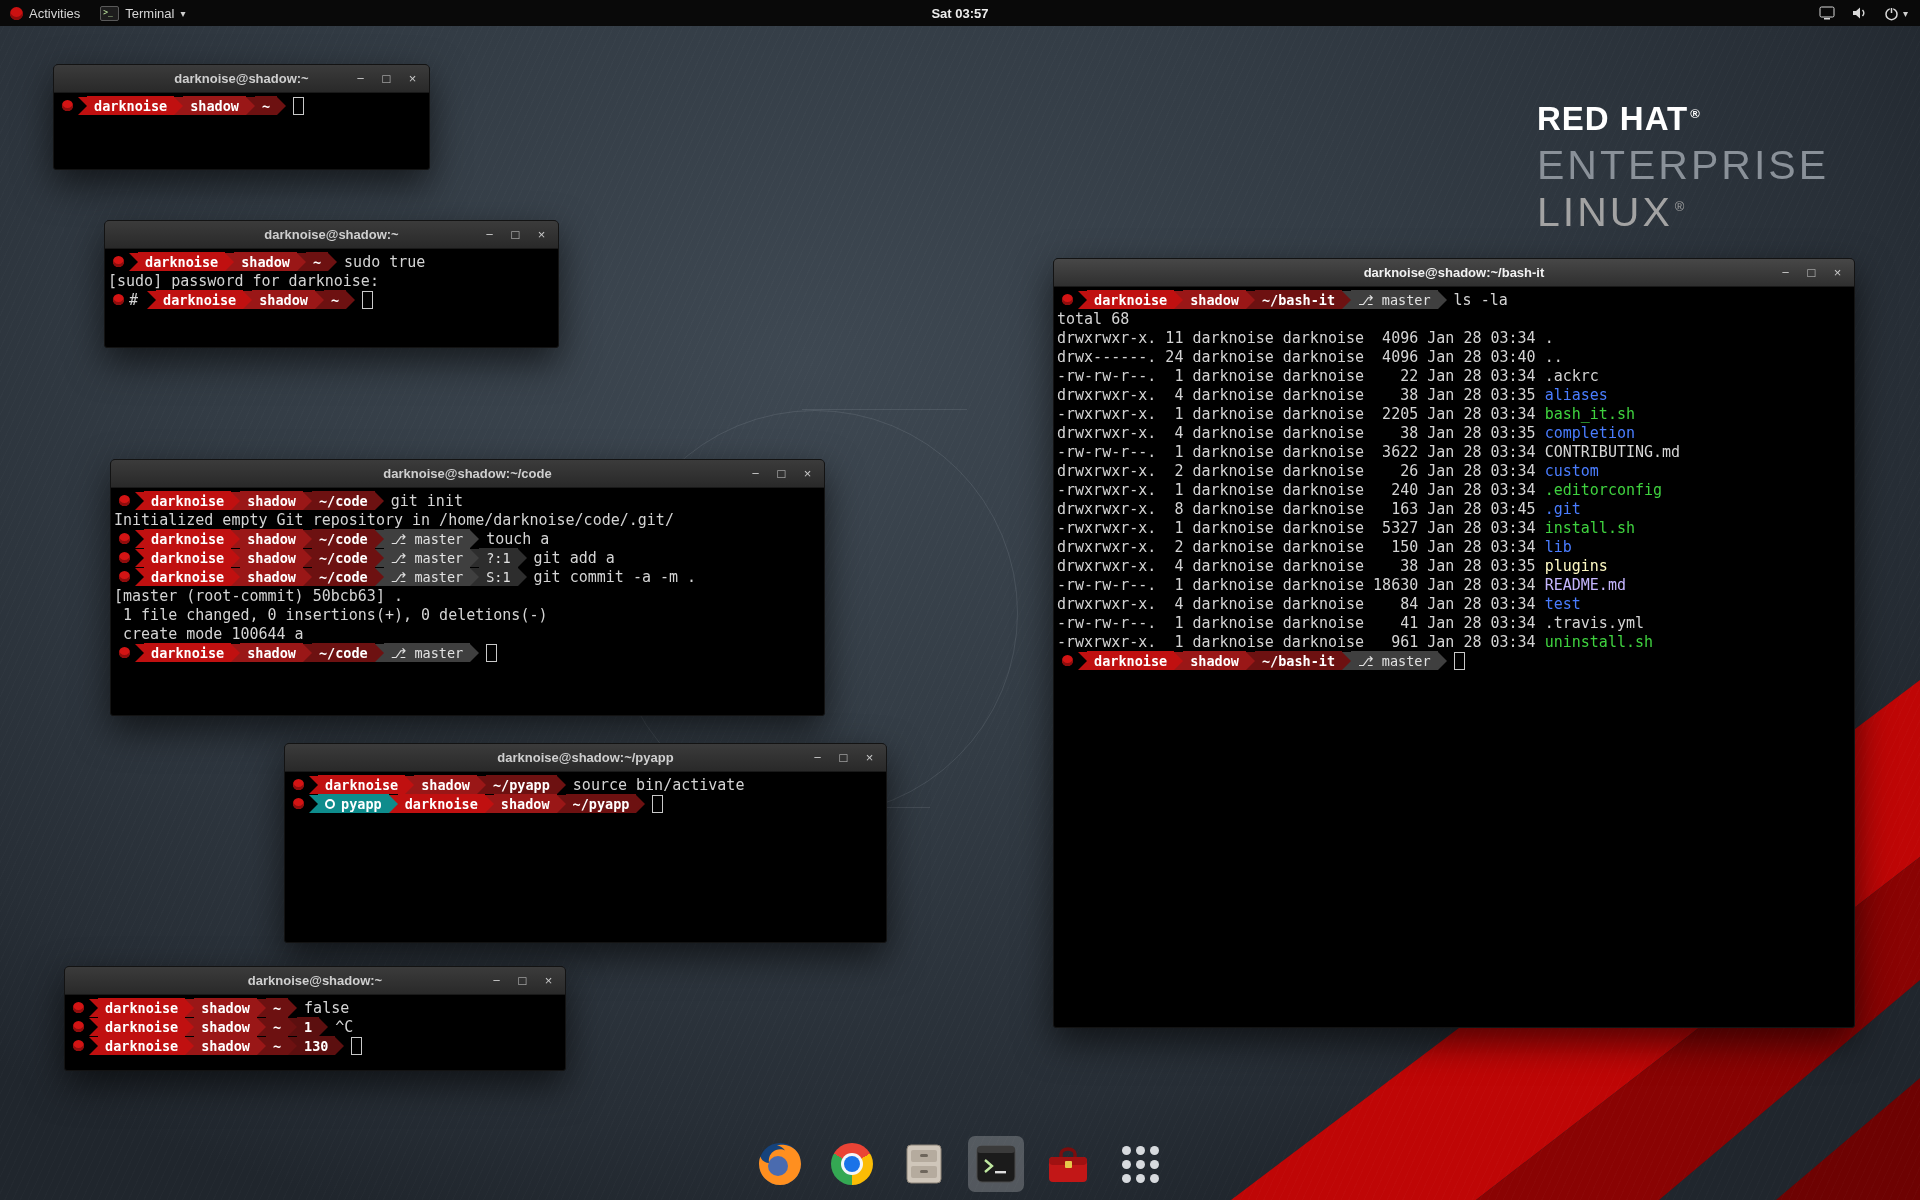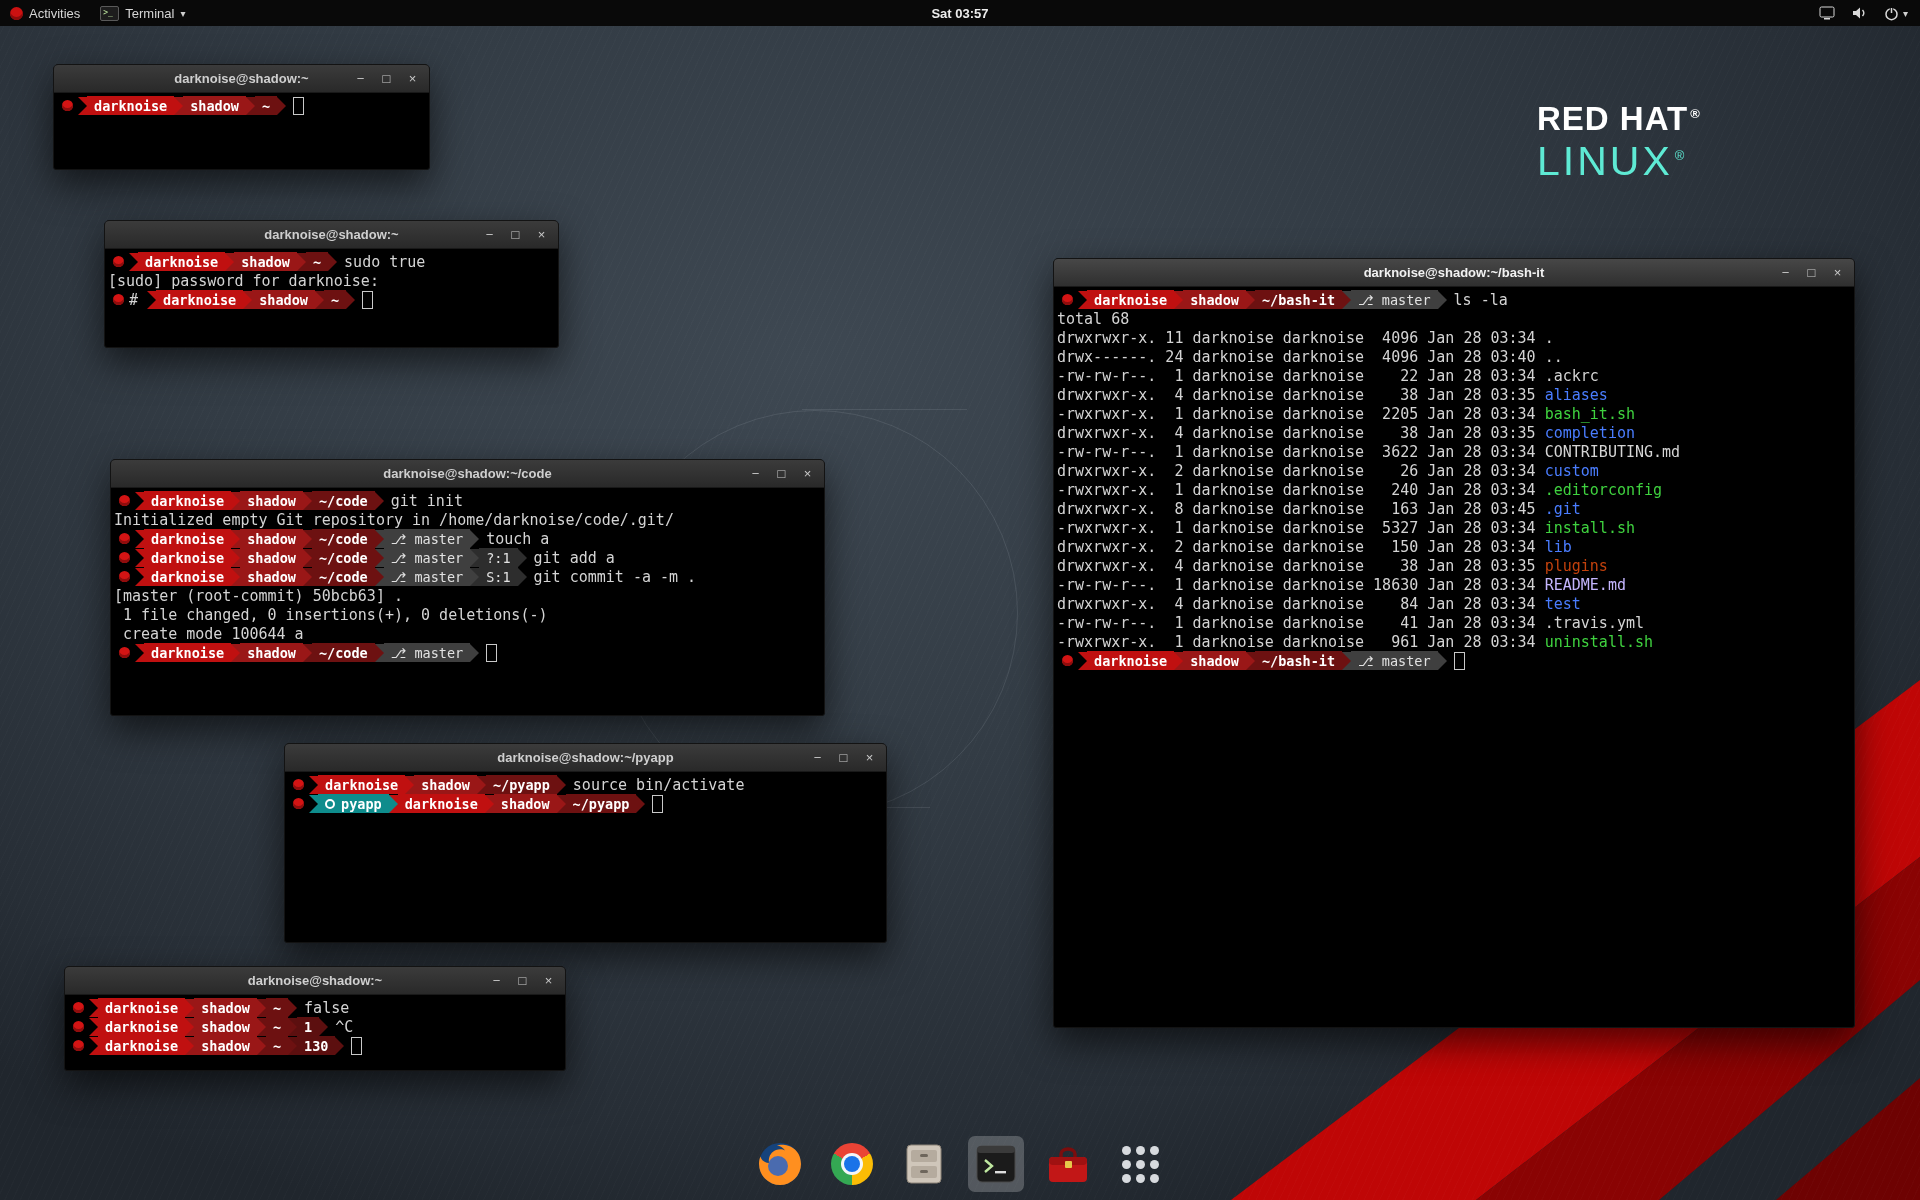--- a/index.html
+++ b/index.html
@@ -19,21 +19,21 @@
     clip-path:polygon(1231px 1200px,1920px 680px,1920px 857px,1476px 1200px);}
   .stripe-b{position:absolute;inset:0;background:#8a0303;
     clip-path:polygon(1476px 1200px,1920px 857px,1920px 980px,1659px 1200px);}
   .stripe-c{position:absolute;inset:0;background:#6e0202;
     clip-path:polygon(1776px 1200px,1920px 1078px,1920px 1200px,1776px 1200px);}
 
   
   .rhel{position:absolute;left:1537px;top:100px;z-index:1;}
   .rh1{font-size:33px;font-weight:800;color:#ffffff;letter-spacing:1px;}
   .rh2{font-size:41px;color:#8a9199;letter-spacing:3px;margin-top:4px;}
-  .rh3{font-size:41px;color:#5eead4;letter-spacing:3px;}
+  .rh3{font-size:41px;color:#a3a3a3;letter-spacing:3px;}
   .reg{font-size:13px;vertical-align:super;margin-left:2px;}
 
   
   .topbar{position:absolute;top:0;left:0;right:0;height:26px;background:#090909;z-index:40;
     display:flex;align-items:center;color:#d6d6d6;font-size:13px;}
   .tb-item{display:flex;align-items:center;gap:6px;height:26px;padding:0 10px;cursor:default;}
   .act-icon{width:13px;height:13px;border-radius:50%;background:#cc1111;box-shadow:inset 0 -3px 0 #8d0c0c;}
   .mini-term{width:15px;height:13px;background:#1d1d1d;border:1px solid #5a5a5a;border-radius:2px;
     color:#bfe8a0;font-size:8px;line-height:11px;padding-left:2px;font-family:"DejaVu Sans Mono",monospace;}
   .mini-term::before{content:">_";}
@@ -96,20 +96,21 @@
   <div class="arc-circle"></div>
   <div class="arc-line1"></div>
   <div class="arc-line2"></div>
   <div class="stripe-a"></div>
   <div class="stripe-b"></div>
   <div class="stripe-c"></div>
 </div>
 
 <div class="rhel">
   <div class="rh1"><span>RED HAT</span><span class="reg">®</span></div>
+  <div class="rh2">ENTERPRISE</div>
   <div class="rh3"><span>LINUX</span><span class="reg">®</span></div>
 </div>
 
 <div class="topbar">
   <div class="tb-item">
     <span class="act-icon"></span>
     <span>Activities</span>
   </div>
   <div class="tb-item">
     <span class="mini-term"></span>
@@ -241,21 +242,21 @@
       <div class="tline"><span class="ttxt">-rw-rw-r--.  1 darknoise darknoise    22 Jan 28 03:34 </span><span class="ttxt" style="color: rgb(212, 212, 212);">.ackrc</span></div>
       <div class="tline"><span class="ttxt">drwxrwxr-x.  4 darknoise darknoise    38 Jan 28 03:35 </span><span class="ttxt" style="color: rgb(74, 125, 255);">aliases</span></div>
       <div class="tline"><span class="ttxt">-rwxrwxr-x.  1 darknoise darknoise  2205 Jan 28 03:34 </span><span class="ttxt" style="color: rgb(63, 210, 63);">bash_it.sh</span></div>
       <div class="tline"><span class="ttxt">drwxrwxr-x.  4 darknoise darknoise    38 Jan 28 03:35 </span><span class="ttxt" style="color: rgb(74, 125, 255);">completion</span></div>
       <div class="tline"><span class="ttxt">-rw-rw-r--.  1 darknoise darknoise  3622 Jan 28 03:34 </span><span class="ttxt" style="color: rgb(212, 212, 212);">CONTRIBUTING.md</span></div>
       <div class="tline"><span class="ttxt">drwxrwxr-x.  2 darknoise darknoise    26 Jan 28 03:34 </span><span class="ttxt" style="color: rgb(74, 125, 255);">custom</span></div>
       <div class="tline"><span class="ttxt">-rwxrwxr-x.  1 darknoise darknoise   240 Jan 28 03:34 </span><span class="ttxt" style="color: rgb(63, 210, 63);">.editorconfig</span></div>
       <div class="tline"><span class="ttxt">drwxrwxr-x.  8 darknoise darknoise   163 Jan 28 03:45 </span><span class="ttxt" style="color: rgb(74, 125, 255);">.git</span></div>
       <div class="tline"><span class="ttxt">-rwxrwxr-x.  1 darknoise darknoise  5327 Jan 28 03:34 </span><span class="ttxt" style="color: rgb(63, 210, 63);">install.sh</span></div>
       <div class="tline"><span class="ttxt">drwxrwxr-x.  2 darknoise darknoise   150 Jan 28 03:34 </span><span class="ttxt" style="color: rgb(74, 125, 255);">lib</span></div>
-      <div class="tline"><span class="ttxt">drwxrwxr-x.  4 darknoise darknoise    38 Jan 28 03:35 </span><span class="ttxt" style="color: #c2410c;">plugins</span></div>
+      <div class="tline"><span class="ttxt">drwxrwxr-x.  4 darknoise darknoise    38 Jan 28 03:35 </span><span class="ttxt" style="color: #fef9c3;">plugins</span></div>
       <div class="tline"><span class="ttxt">-rw-rw-r--.  1 darknoise darknoise 18630 Jan 28 03:34 </span><span class="ttxt" style="color: #c4b5fd;">README.md</span></div>
       <div class="tline"><span class="ttxt">drwxrwxr-x.  4 darknoise darknoise    84 Jan 28 03:34 </span><span class="ttxt" style="color: rgb(74, 125, 255);">test</span></div>
       <div class="tline"><span class="ttxt">-rw-rw-r--.  1 darknoise darknoise    41 Jan 28 03:34 </span><span class="ttxt" style="color: rgb(212, 212, 212);">.travis.yml</span></div>
       <div class="tline"><span class="ttxt">-rwxrwxr-x.  1 darknoise darknoise   961 Jan 28 03:34 </span><span class="ttxt" style="color: rgb(63, 210, 63);">uninstall.sh</span></div>
       <div class="tline"><span class="ticon"><span class="fdot"></span></span><span class="psep" style="border-left-color: rgb(0, 0, 0); background: rgb(192, 16, 16);"></span><span class="seg seg-user" style="background: rgb(192, 16, 16);">darknoise</span><span class="psep" style="border-left-color: rgb(192, 16, 16); background: rgb(154, 23, 23);"></span><span class="seg seg-host" style="background: rgb(154, 23, 23);">shadow</span><span class="psep" style="border-left-color: rgb(154, 23, 23); background: rgb(109, 17, 17);"></span><span class="seg seg-path" style="background: rgb(109, 17, 17);">~/bash-it</span><span class="psep" style="border-left-color: rgb(109, 17, 17); background: rgb(63, 63, 63);"></span><span class="seg seg-git" style="background: rgb(63, 63, 63);">⎇ master</span><span class="psep" style="border-left-color: rgb(63, 63, 63);"></span><span class="tcursor"></span></div>
     </div>
 </div>
 
 <div class="dock">
   <div class="dock-item">

